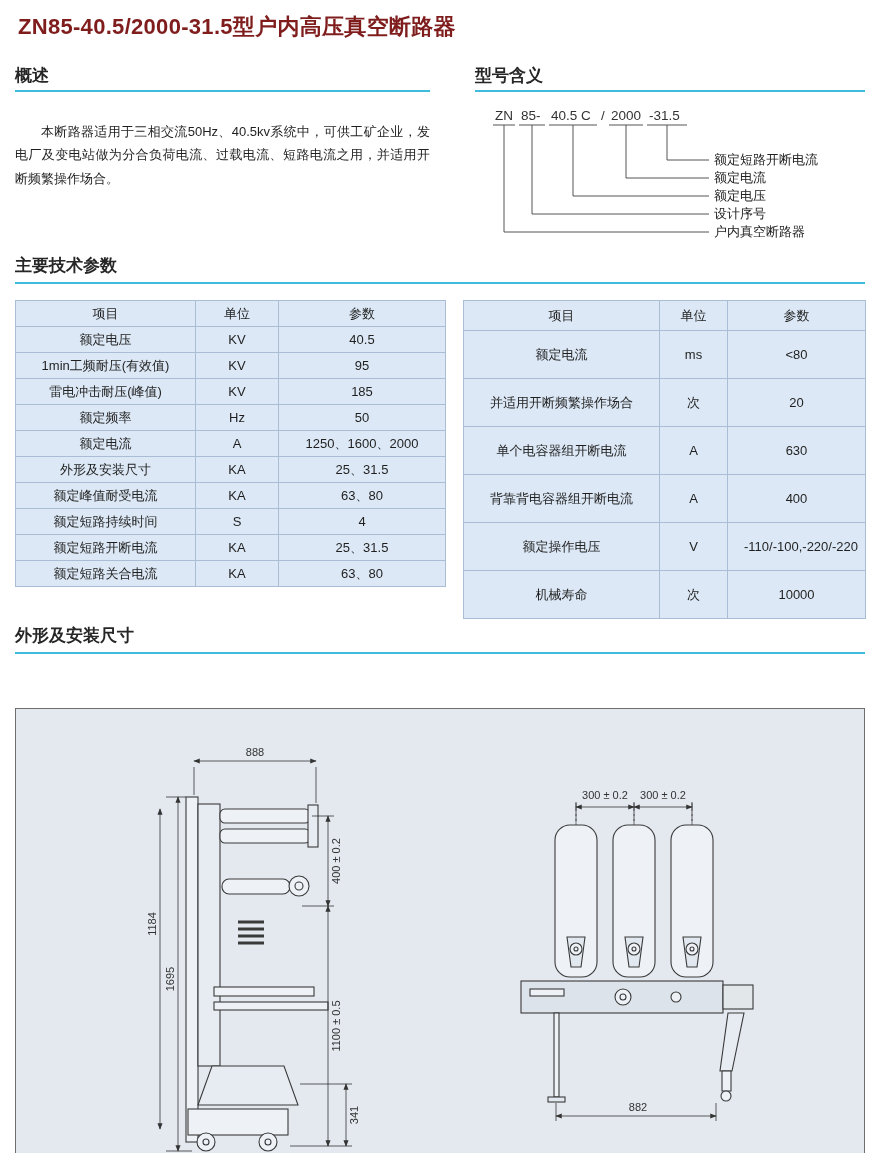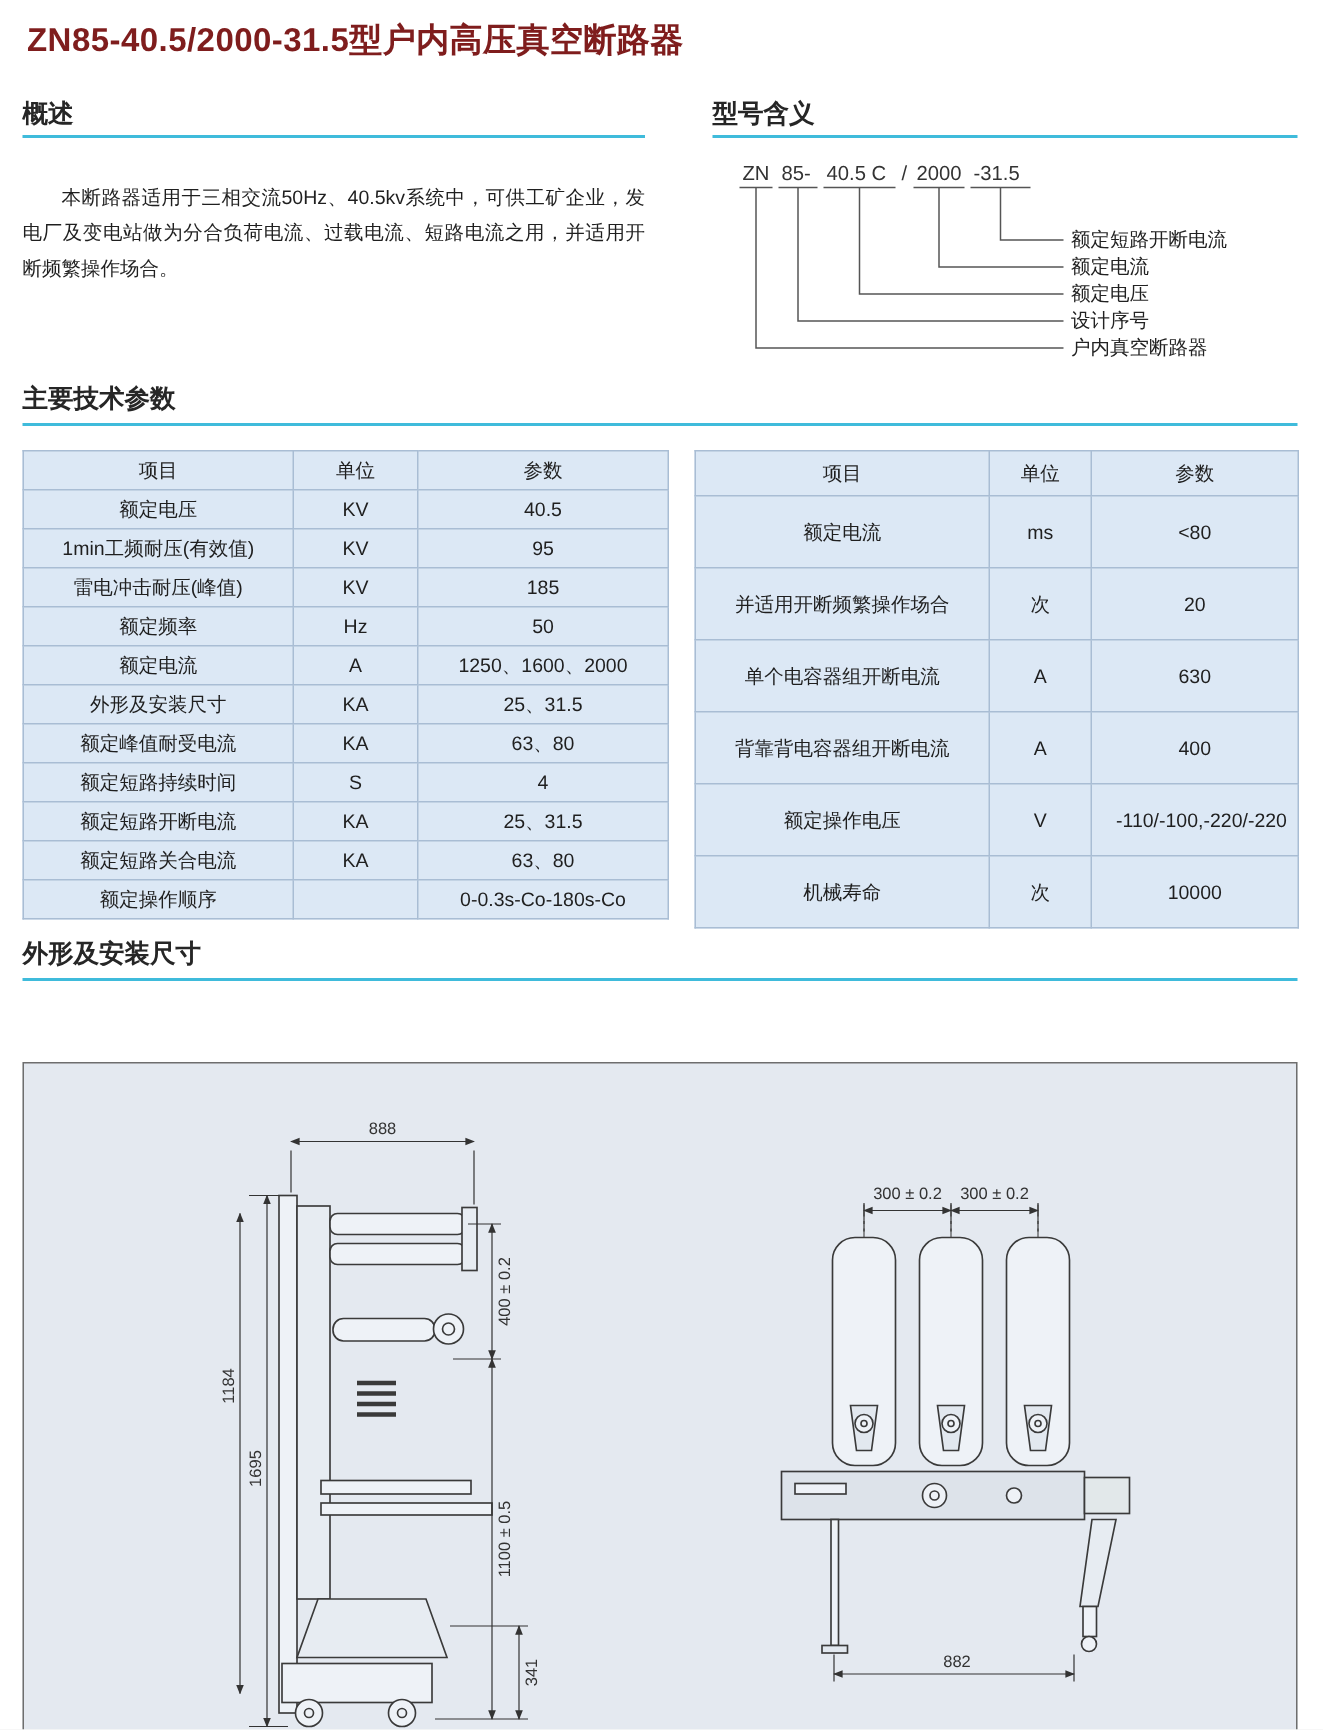--- a/index.html
+++ b/index.html
@@ -124,25 +124,20 @@
       <tr>
           <td class="c-left">额定短路开断电流</td>
           <td>KA</td>
           <td>25、31.5</td>
         </tr>
       <tr>
           <td class="c-left">额定短路关合电流</td>
           <td>KA</td>
           <td>63、80</td>
         </tr>
-      <tr>
-          <td class="c-left">额定操作顺序</td>
-          <td></td>
-          <td>0-0.3s-Co-180s-Co</td>
-        </tr>
     </tbody>
   </table>
 
   <table class="abs ptable rt" style="left:463px;top:300px;width:402px;">
     <colgroup>
         <col style="width:196px">
         <col style="width:68px">
         <col style="width:138px">
       </colgroup>
     <thead>

